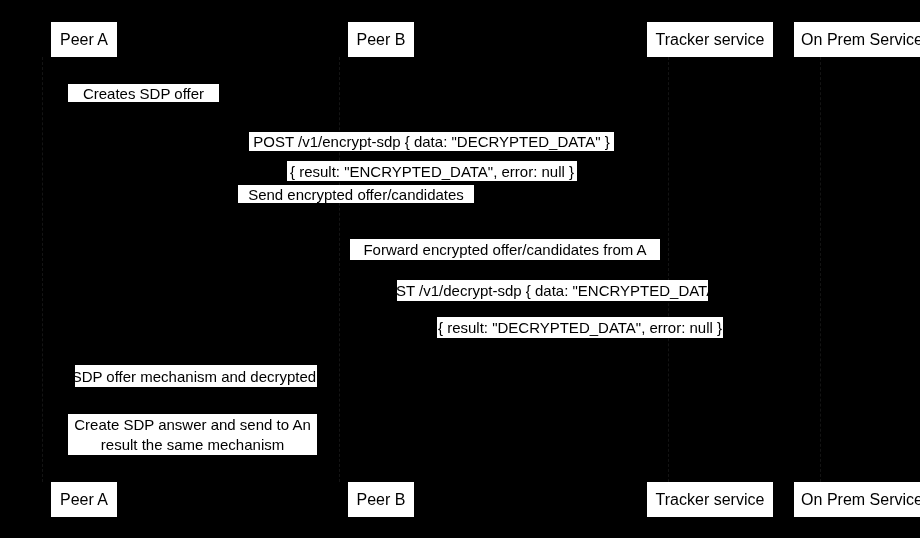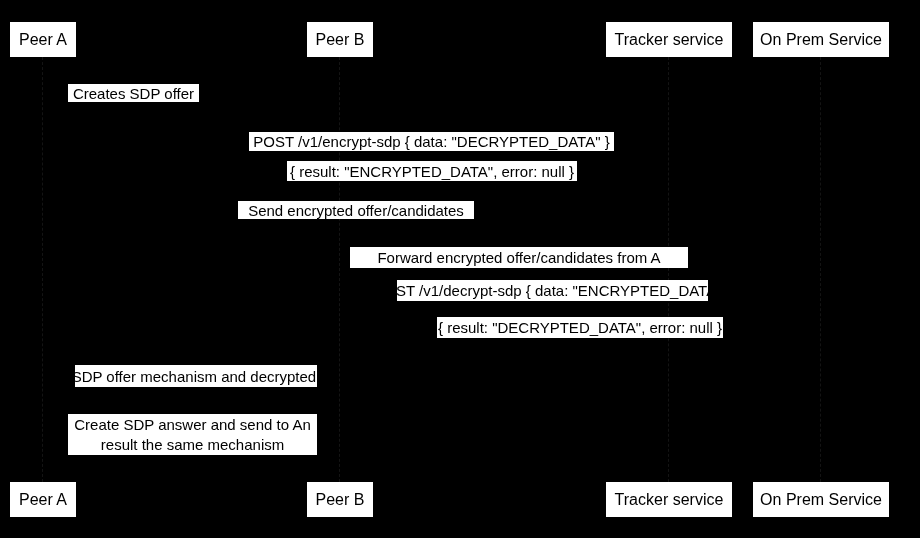--- a/index.html
+++ b/index.html
@@ -26,20 +26,21 @@
     position: absolute;
     height: 35px;
     background: #ffffff;
     color: #000000;
     font-size: 16px;
     display: flex;
     align-items: center;
     justify-content: center;
     white-space: nowrap;
     box-sizing: border-box;
+    margin-left: 41px;
   }
   .msg {
     position: absolute;
     background: #ffffff;
     color: #000000;
     font-size: 15px;
     display: flex;
     align-items: center;
     justify-content: center;
     white-space: nowrap;
@@ -67,25 +68,25 @@
   <div class="lifeline" style="left:42px"></div>
   <div class="lifeline" style="left:339px"></div>
   <div class="lifeline" style="left:668px"></div>
   <div class="lifeline" style="left:820px"></div>
 
   <div class="actor" style="left:10px;  top:22px; width:66px">Peer A</div>
   <div class="actor" style="left:307px; top:22px; width:66px">Peer B</div>
   <div class="actor" style="left:606px; top:22px; width:126px">Tracker service</div>
   <div class="actor" style="left:753px; top:22px; width:136px">On Prem Service</div>
 
-  <div class="msg" style="left:68px;  top:84px;  width:131px; height:18px">Creates SDP offer</div>
+  <div class="msg" style="left:68px;  top:84px;  width:151px; height:18px">Creates SDP offer</div>
   <div class="msg" style="left:249px; top:132px; width:365px; height:19px">POST /v1/encrypt-sdp { data: "DECRYPTED_DATA" }</div>
   <div class="msg" style="left:287px; top:161px; width:290px; height:20px">{ result: "ENCRYPTED_DATA", error: null }</div>
-  <div class="msg" style="left:238px; top:201px; width:236px; height:18px">Send encrypted offer/candidates</div>
-  <div class="msg" style="left:350px; top:247px; width:338px; height:21px">Forward encrypted offer/candidates from A</div>
+  <div class="msg" style="left:238px; top:185px; width:236px; height:18px">Send encrypted offer/candidates</div>
+  <div class="msg" style="left:350px; top:239px; width:310px; height:21px">Forward encrypted offer/candidates from A</div>
   <div class="msg" style="left:397px; top:280px; width:311px; height:21px">POST /v1/decrypt-sdp { data: "ENCRYPTED_DATA" }</div>
   <div class="msg" style="left:437px; top:317px; width:286px; height:21px">{ result: "DECRYPTED_DATA", error: null }</div>
   <div class="msg" style="left:75px;  top:365px; width:242px; height:22px">SDP offer mechanism and decrypted!</div>
 
   <div class="note" style="left:68px; top:414px; width:249px; height:41px">
     <span>Create SDP answer and send to An</span>
     <span>result the same mechanism</span>
   </div>
 
   <div class="actor" style="left:10px;  top:482px; width:66px">Peer A</div>

